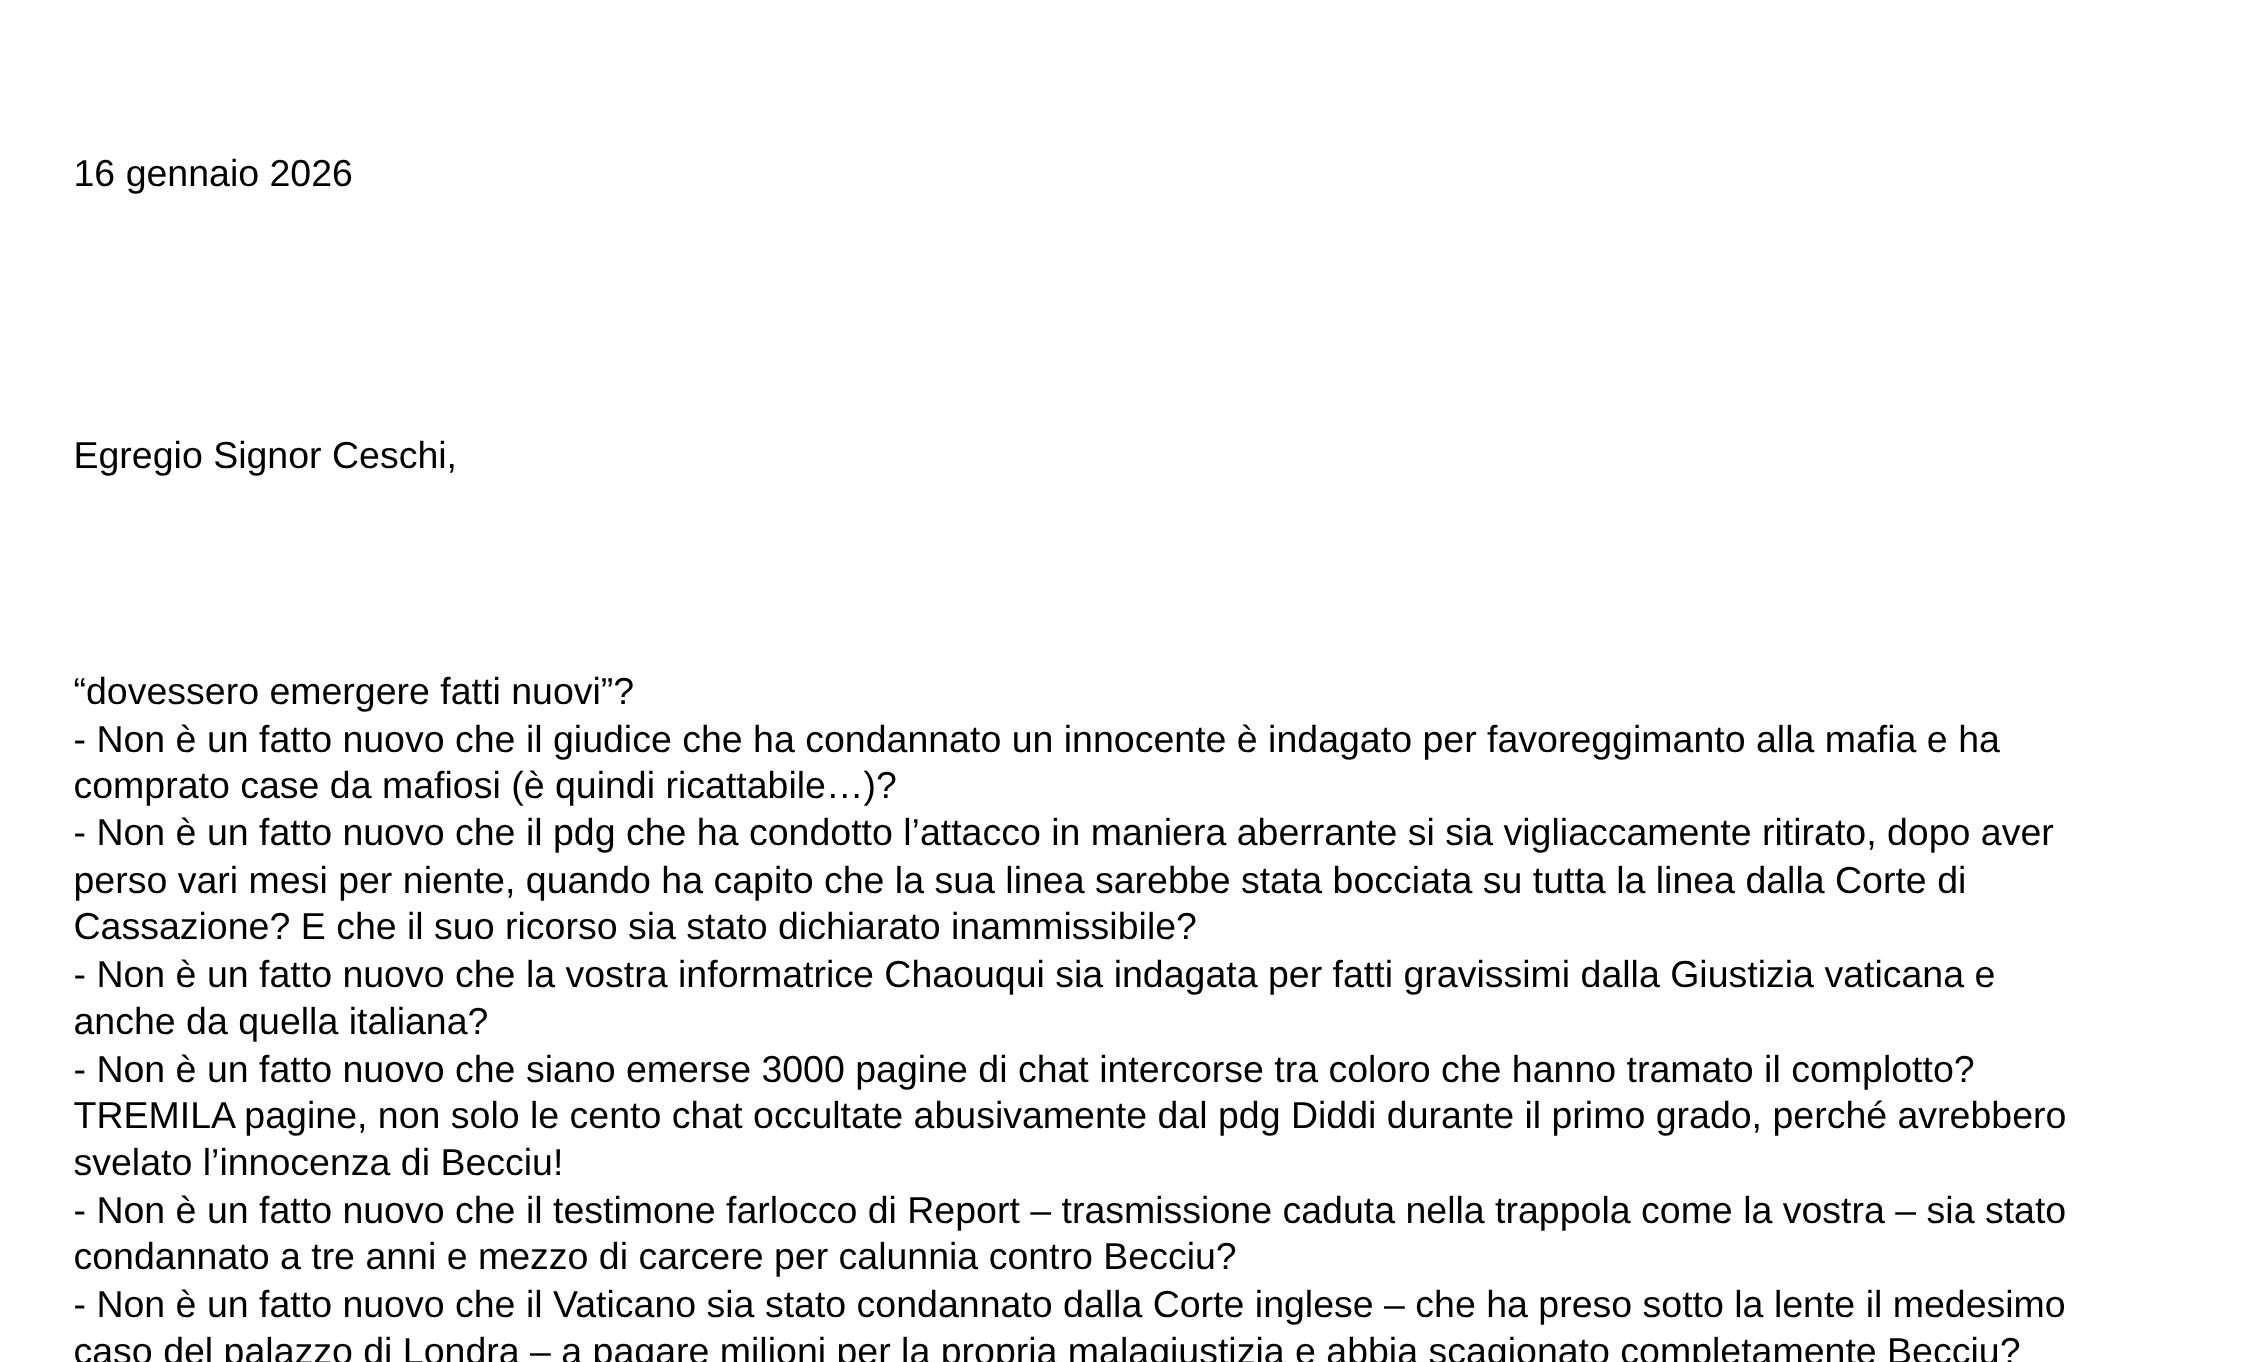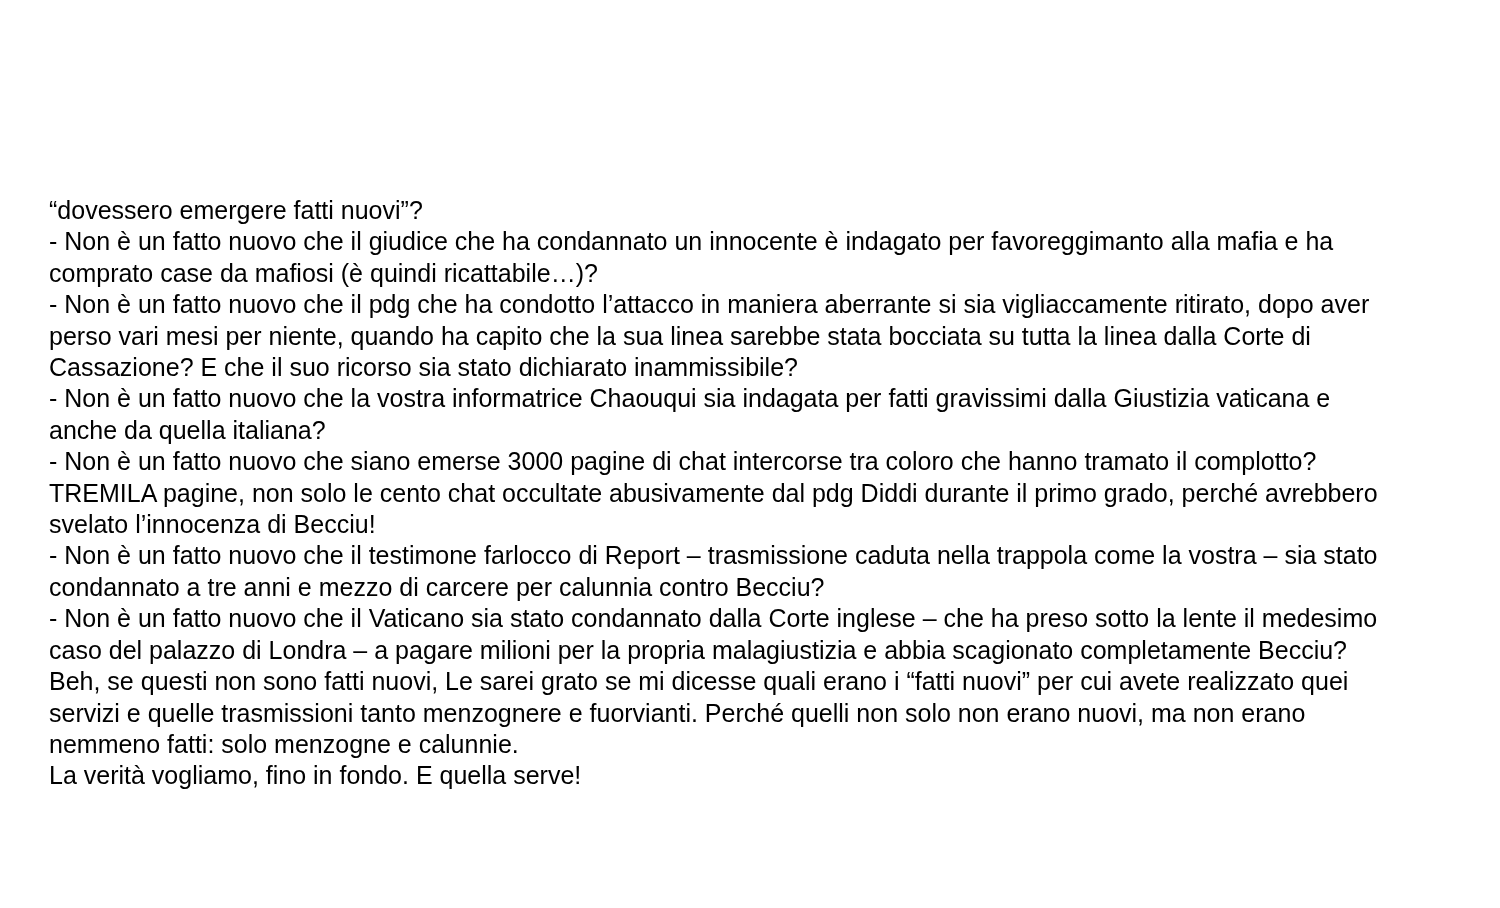--- a/index.html
+++ b/index.html
@@ -27,21 +27,23 @@
     margin: 62.8px 0 0 0; 
   }
   .letter-body {
     margin: 31.4px 0 0 0; 
   }
 </style>
 </head>
 <body>
 
 <div class="letter">
+  <p class="date-line">16 gennaio 2026</p>
 
+  <p class="salutation">Egregio Signor Ceschi,</p>
 
   <div class="letter-body">“dovessero emergere fatti nuovi”?
 - Non è un fatto nuovo che il giudice che ha condannato un innocente è indagato per favoreggimanto alla mafia e ha
 comprato case da mafiosi (è quindi ricattabile…)?
 - Non è un fatto nuovo che il pdg che ha condotto l’attacco in maniera aberrante si sia vigliaccamente ritirato, dopo aver
 perso vari mesi per niente, quando ha capito che la sua linea sarebbe stata bocciata su tutta la linea dalla Corte di
 Cassazione? E che il suo ricorso sia stato dichiarato inammissibile?
 - Non è un fatto nuovo che la vostra informatrice Chaouqui sia indagata per fatti gravissimi dalla Giustizia vaticana e
 anche da quella italiana?
 - Non è un fatto nuovo che siano emerse 3000 pagine di chat intercorse tra coloro che hanno tramato il complotto?

